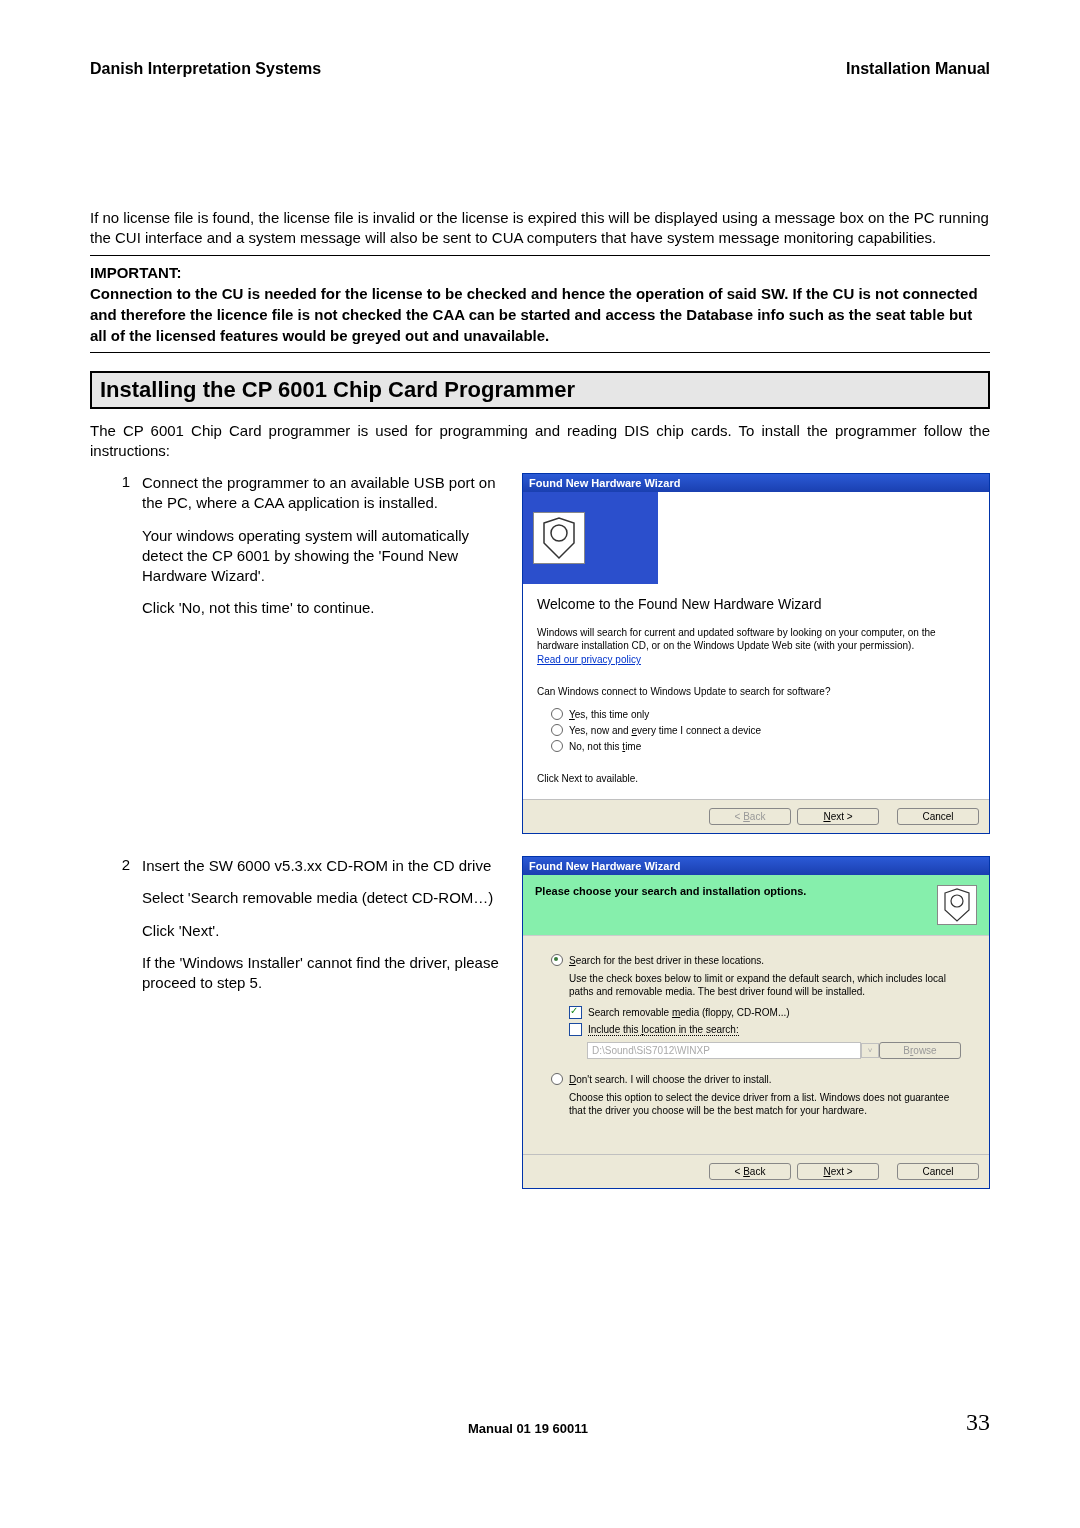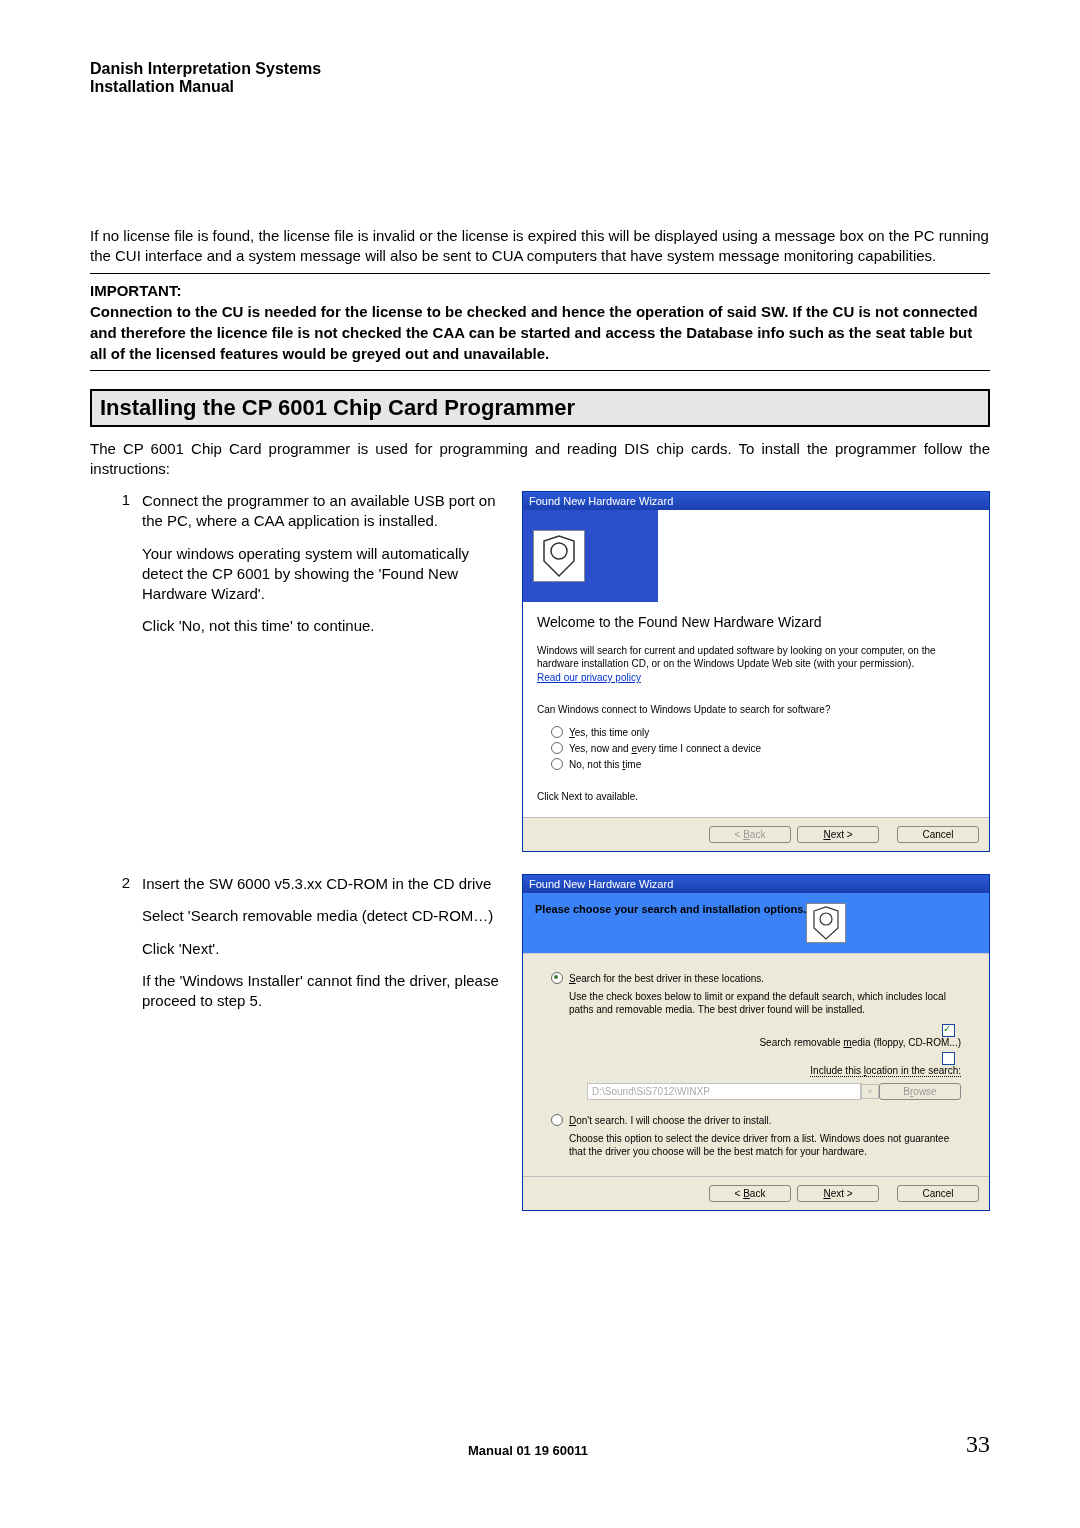--- a/index.html
+++ b/index.html
@@ -14,21 +14,20 @@
     margin: 0 auto;
     padding: 60px 90px 40px 90px;
     box-sizing: border-box;
   }
   .header-row {
     display: flex;
     justify-content: space-between;
     font-weight: bold;
     font-size: 16px;
     margin-bottom: 130px;
-    flex-direction: column;
   }
   .body-text {
     font-size: 15px;
     line-height: 1.35;
     margin-bottom: 5px;
   }
   .hr {
     border: 0;
     border-top: 1px solid #000;
     margin: 6px 0;
@@ -78,21 +77,21 @@
     flex: 1;
     margin-left: 20px;
     border: 1px solid #0033aa;
     font-family: Tahoma, Arial, sans-serif;
     font-size: 10px;
     background: #fff;
   }
   .wiz-titlebar {
     background: linear-gradient(#2b5ad6, #1a3fb0);
     color: #fff;
-    font-weight: normal;
+    font-weight: bold;
     font-size: 11px;
     padding: 3px 6px;
   }
   .wiz1-body {
     display: flex;
     min-height: 280px;
     flex-direction: column;
   }
   .wiz1-left {
     width: 135px;
@@ -174,24 +173,24 @@
     background: #ece9d8;
     border: 1px solid #888;
     border-radius: 3px;
     text-align: center;
   }
   .wiz-btn.disabled {
     color: #999;
   }
 
   .wiz2-head {
-    background: #3b82f6;
+    background: #86efac;
     padding: 10px 12px;
     display: flex;
-    justify-content: flex-start;
+    justify-content: space-between;
     align-items: flex-start;
     border-bottom: 1px solid #ccc;
   }
   .wiz2-htitle {
     font-weight: bold;
     font-size: 11px;
   }
   .wiz2-icon {
     width: 38px;
     height: 38px;
@@ -206,24 +205,23 @@
   .wiz2-body .radio-item {
     margin-bottom: 6px;
   }
   .sub-desc {
     font-size: 10px;
     margin: 4px 0 8px 18px;
     line-height: 1.3;
   }
   .check-item {
     display: flex;
-    align-items: flex-end;
+    align-items: center;
     font-size: 10px;
     margin: 4px 0 4px 18px;
-    flex-direction: column;
   }
   .cbox {
     width: 11px;
     height: 11px;
     border: 1px solid #1a4aa0;
     background: #fff;
     margin-right: 6px;
     position: relative;
   }
   .cbox.checked::after {

